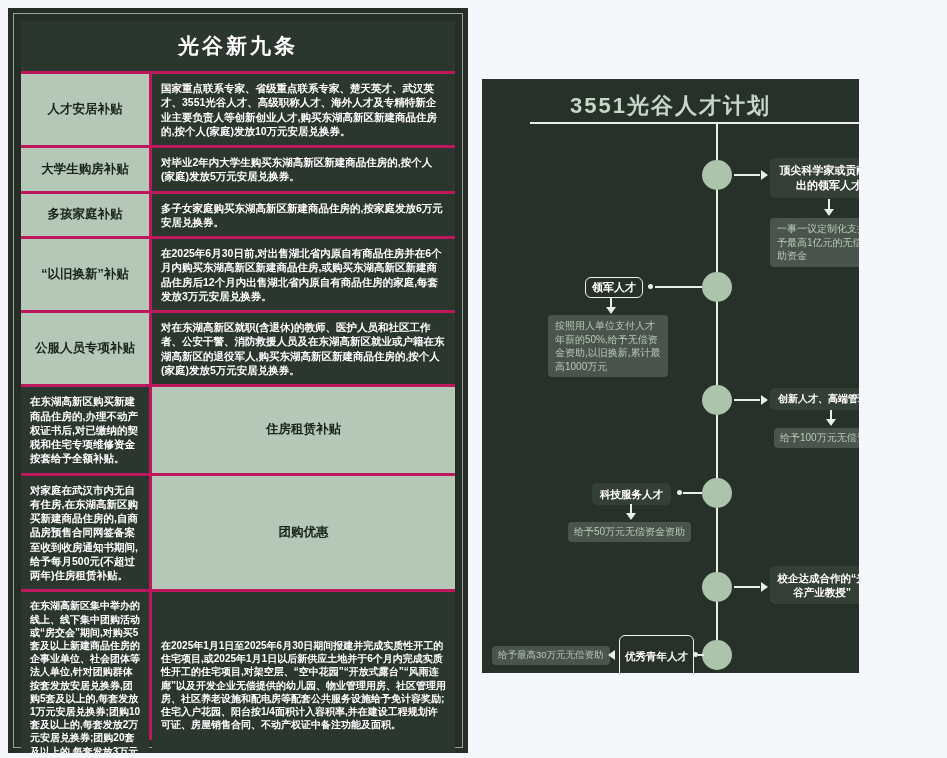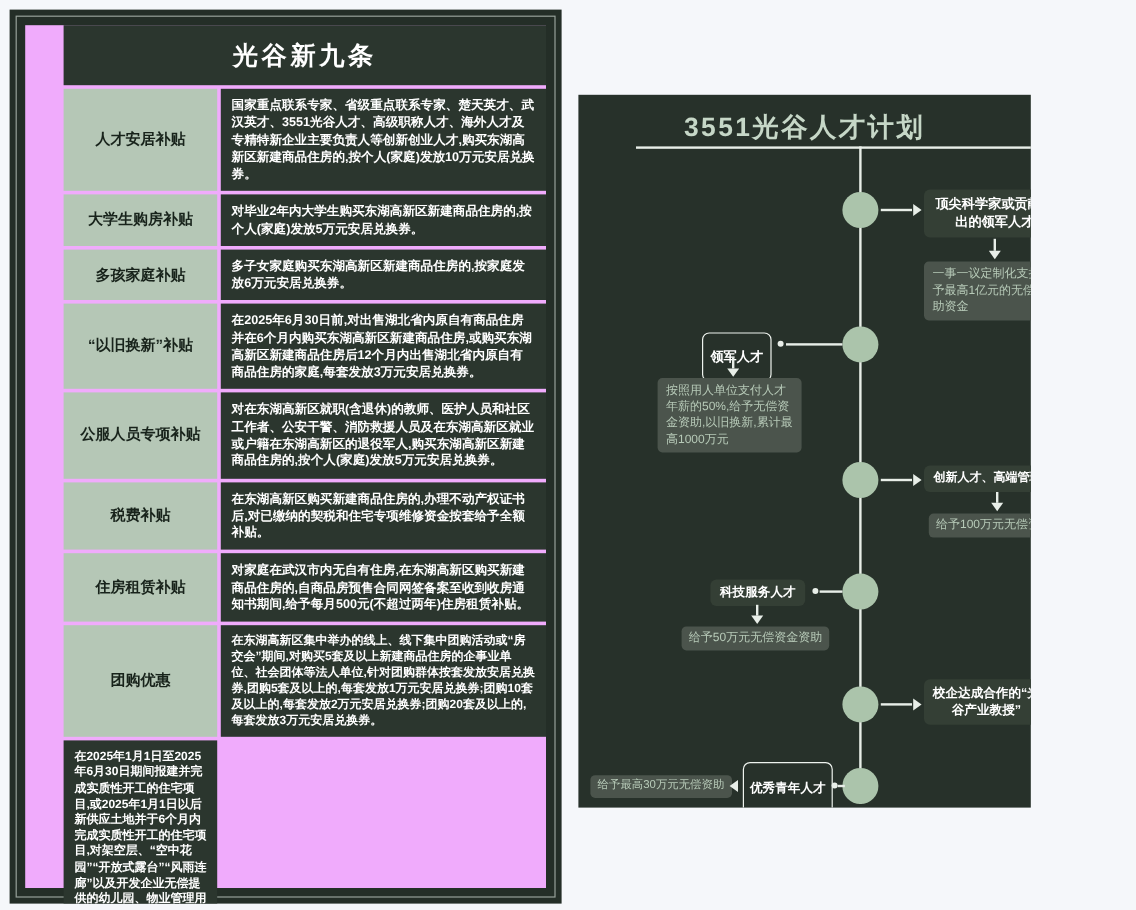--- a/index.html
+++ b/index.html
@@ -14,21 +14,21 @@
     position: absolute; left: 8px; top: 8px; width: 460px; height: 745px;
     background: #242e27; padding: 5px; overflow: hidden;
   }
   .left-inner {
     border: 1px solid #97a199; height: 100%; padding: 7px;
   }
   .policy-table {
     display: grid; height: 100%;
     grid-template-columns: 128px 1fr;
     grid-template-rows: 50px repeat(8, auto) 1fr;
-    gap: 3px; background: #f0abfc; padding-left: 32px;
+    gap: 3px; background: #be185d;
   }
   .table-title {
     grid-column: 1 / 3; background: #2b362e; color: #ffffff;
     display: flex; align-items: center; justify-content: center;
     font-size: 21px; font-weight: bold; letter-spacing: 3px;
   }
   .row-label {
     background: #b5c7b6; color: #18231b;
     display: flex; align-items: center; justify-content: center;
     font-size: 12.5px; font-weight: bold; text-align: center; padding: 4px;
@@ -70,21 +70,21 @@
 
   .label-box {
     position: absolute; background: #343f35; color: #ffffff;
     font-weight: bold; font-size: 11px; line-height: 1.35;
     border-radius: 5px; padding: 5px 6px; text-align: center;
   }
   .label-box.nowrap { white-space: nowrap; font-size: 10.5px; padding: 4px 8px; }
   .label-outline {
     position: absolute; background: transparent; color: #ffffff;
     font-weight: bold; font-size: 11px; white-space: nowrap;
-    border: 1.5px solid #eef3ee; border-radius: 6px; padding: 12px 6px;
+    border: 1.5px solid #eef3ee; border-radius: 6px; padding: 2px 6px;
   }
   .desc-box {
     position: absolute; background: #4b544c; color: #b7cab8;
     font-size: 10px; line-height: 1.35; border-radius: 4px; padding: 4px 7px;
   }
   .desc-box.nowrap { white-space: nowrap; padding: 3px 6px; }
   .desc-box.tiny { font-size: 9.5px; }
 </style>
 </head>
 <body>
@@ -102,21 +102,20 @@
 
       <div class="row-label">多孩家庭补贴</div>
       <div class="row-text">多子女家庭购买东湖高新区新建商品住房的,按家庭发放6万元安居兑换券。</div>
 
       <div class="row-label">“以旧换新”补贴</div>
       <div class="row-text">在2025年6月30日前,对出售湖北省内原自有商品住房并在6个月内购买东湖高新区新建商品住房,或购买东湖高新区新建商品住房后12个月内出售湖北省内原自有商品住房的家庭,每套发放3万元安居兑换券。</div>
 
       <div class="row-label">公服人员专项补贴</div>
       <div class="row-text">对在东湖高新区就职(含退休)的教师、医护人员和社区工作者、公安干警、消防救援人员及在东湖高新区就业或户籍在东湖高新区的退役军人,购买东湖高新区新建商品住房的,按个人(家庭)发放5万元安居兑换券。</div>
 
-      <div class="row-label">税费补贴</div>
       <div class="row-text">在东湖高新区购买新建商品住房的,办理不动产权证书后,对已缴纳的契税和住宅专项维修资金按套给予全额补贴。</div>
 
       <div class="row-label">住房租赁补贴</div>
       <div class="row-text">对家庭在武汉市内无自有住房,在东湖高新区购买新建商品住房的,自商品房预售合同网签备案至收到收房通知书期间,给予每月500元(不超过两年)住房租赁补贴。</div>
 
       <div class="row-label">团购优惠</div>
       <div class="row-text small">在东湖高新区集中举办的线上、线下集中团购活动或“房交会”期间,对购买5套及以上新建商品住房的企事业单位、社会团体等法人单位,针对团购群体按套发放安居兑换券,团购5套及以上的,每套发放1万元安居兑换券;团购10套及以上的,每套发放2万元安居兑换券;团购20套及以上的,每套发放3万元安居兑换券。</div>
 
       <div class="row-text small">在2025年1月1日至2025年6月30日期间报建并完成实质性开工的住宅项目,或2025年1月1日以后新供应土地并于6个月内完成实质性开工的住宅项目,对架空层、“空中花园”“开放式露台”“风雨连廊”以及开发企业无偿提供的幼儿园、物业管理用房、社区管理用房、社区养老设施和配电房等配套公共服务设施给予免计容奖励;住宅入户花园、阳台按1/4面积计入容积率,并在建设工程规划许可证、房屋销售合同、不动产权证中备注功能及面积。</div>
     </div>

